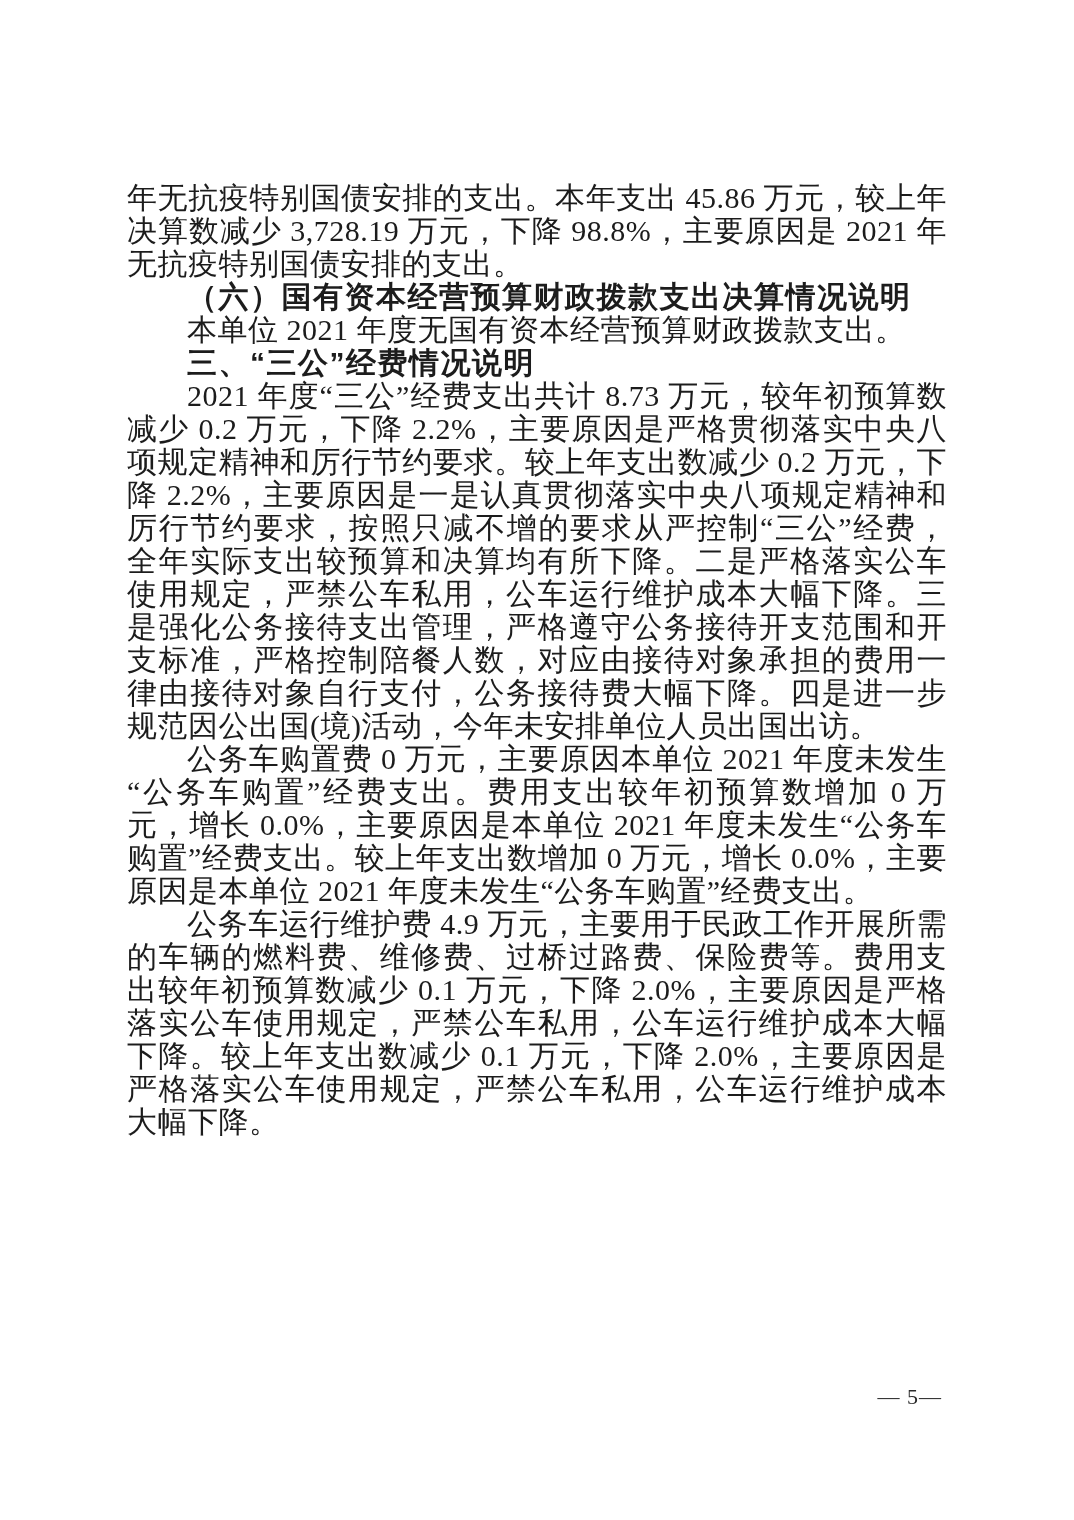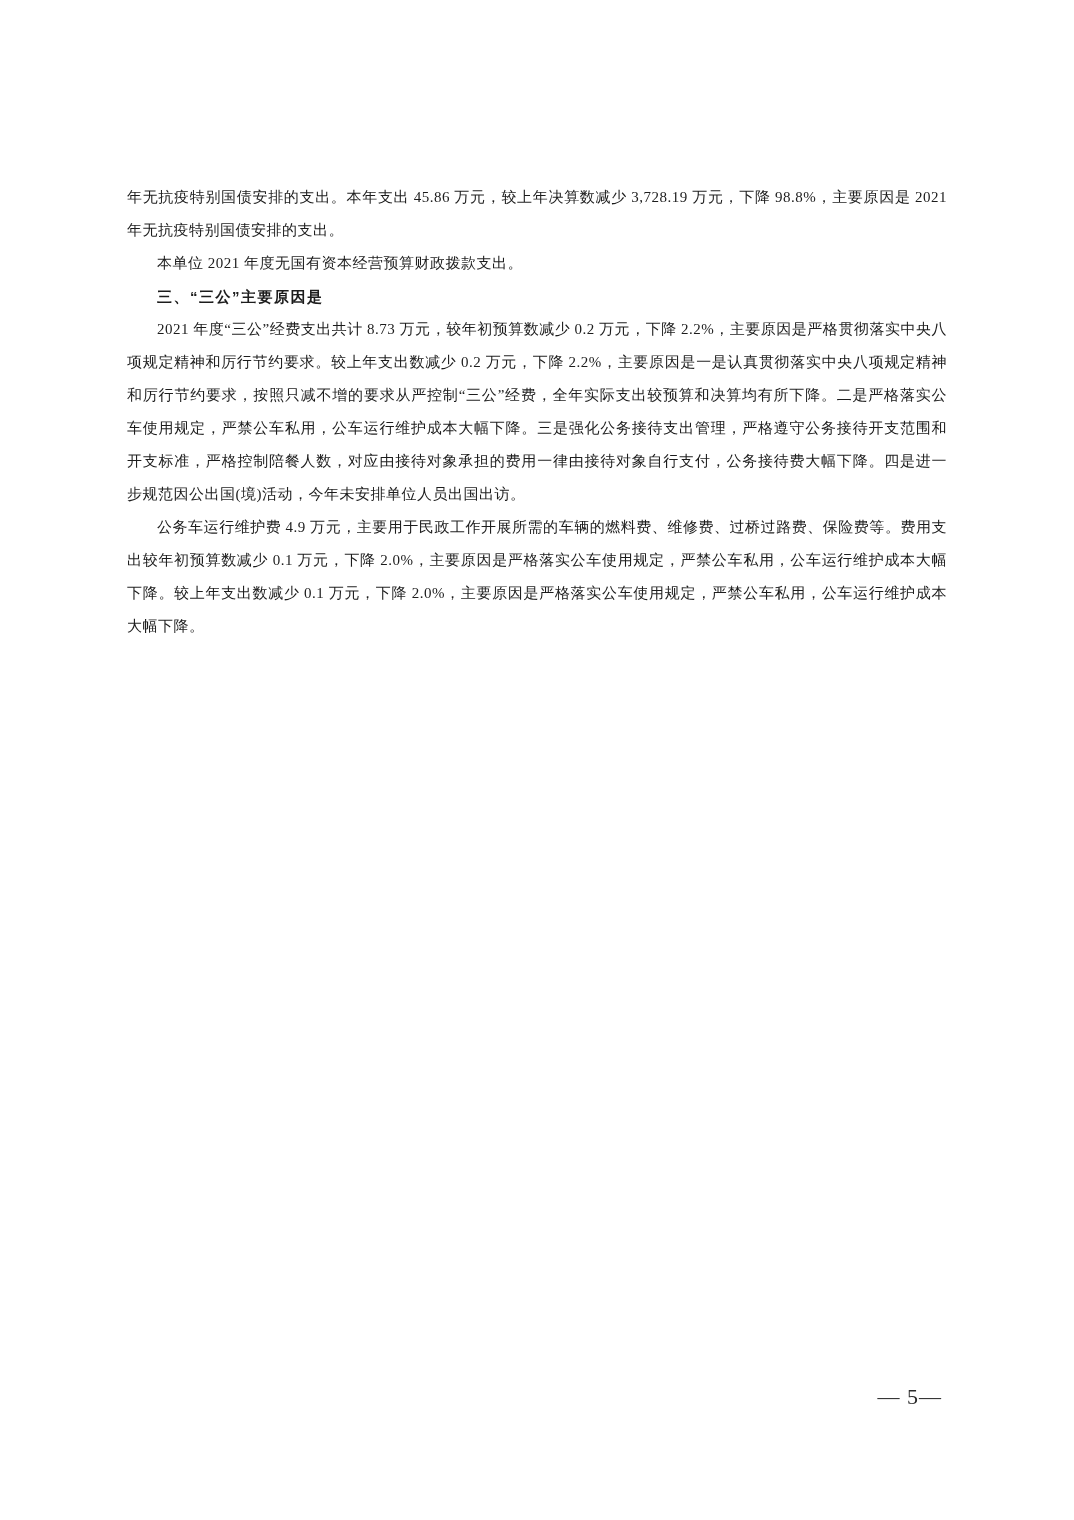--- a/index.html
+++ b/index.html
@@ -18,21 +18,21 @@
     overflow: hidden;
   }
   .content {
     position: absolute;
     left: 127px;
     top: 181px;
     width: 820px;
   }
   .content p {
     margin: 0;
-    font-size: 15px;
+    font-size: 30px;
     line-height: 33px;
     text-align: justify;
     text-justify: inter-character;
     letter-spacing: 0.5px;
     word-break: break-all;
   }
   
   .para-cont { text-indent: 0; }
   
   .para { text-indent: 2em; }
@@ -65,30 +65,32 @@
   }
 </style>
 </head>
 <body>
 
 <div class="page">
 
   <div class="content">
     <p class="para-cont">年无抗疫特别国债安排的支出。本年支出 45.86 万元，较上年决算数减少 3,728.19 万元，下降 98.8%，主要原因是 2021 年无抗疫特别国债安排的支出。</p>
 
+    <p class="h-kai-bold">（六）国有资本经营预算财政拨款支出决算情况说明</p>
 
     <p class="para">本单位 2021 年度无国有资本经营预算财政拨款支出。</p>
 
-    <p class="h-hei">三、“三公”主要原因是</p>
+    <p class="h-hei">三、“三公”经费情况说明</p>
 
 
     <p class="para">2021 年度“三公”经费支出共计 8.73 万元，较年初预算数减少 0.2 万元，下降 2.2%，主要原因是严格贯彻落实中央八项规定精神和厉行节约要求。较上年支出数减少 0.2 万元，下降 2.2%，主要原因是一是认真贯彻落实中央八项规定精神和厉行节约要求，按照只减不增的要求从严控制“三公”经费，全年实际支出较预算和决算均有所下降。二是严格落实公车使用规定，严禁公车私用，公车运行维护成本大幅下降。三是强化公务接待支出管理，严格遵守公务接待开支范围和开支标准，严格控制陪餐人数，对应由接待对象承担的费用一律由接待对象自行支付，公务接待费大幅下降。四是进一步规范因公出国(境)活动，今年未安排单位人员出国出访。</p>
 
 
 
+    <p class="para">公务车购置费 0 万元，主要原因本单位 2021 年度未发生“公务车购置”经费支出。费用支出较年初预算数增加 0 万元，增长 0.0%，主要原因是本单位 2021 年度未发生“公务车购置”经费支出。较上年支出数增加 0 万元，增长 0.0%，主要原因是本单位 2021 年度未发生“公务车购置”经费支出。</p>
 
     <p class="para">公务车运行维护费 4.9 万元，主要用于民政工作开展所需的车辆的燃料费、维修费、过桥过路费、保险费等。费用支出较年初预算数减少 0.1 万元，下降 2.0%，主要原因是严格落实公车使用规定，严禁公车私用，公车运行维护成本大幅下降。较上年支出数减少 0.1 万元，下降 2.0%，主要原因是严格落实公车使用规定，严禁公车私用，公车运行维护成本大幅下降。</p>
 
 
   </div>
 
   <div class="footer">
     <span>— 5—</span>
   </div>
 

